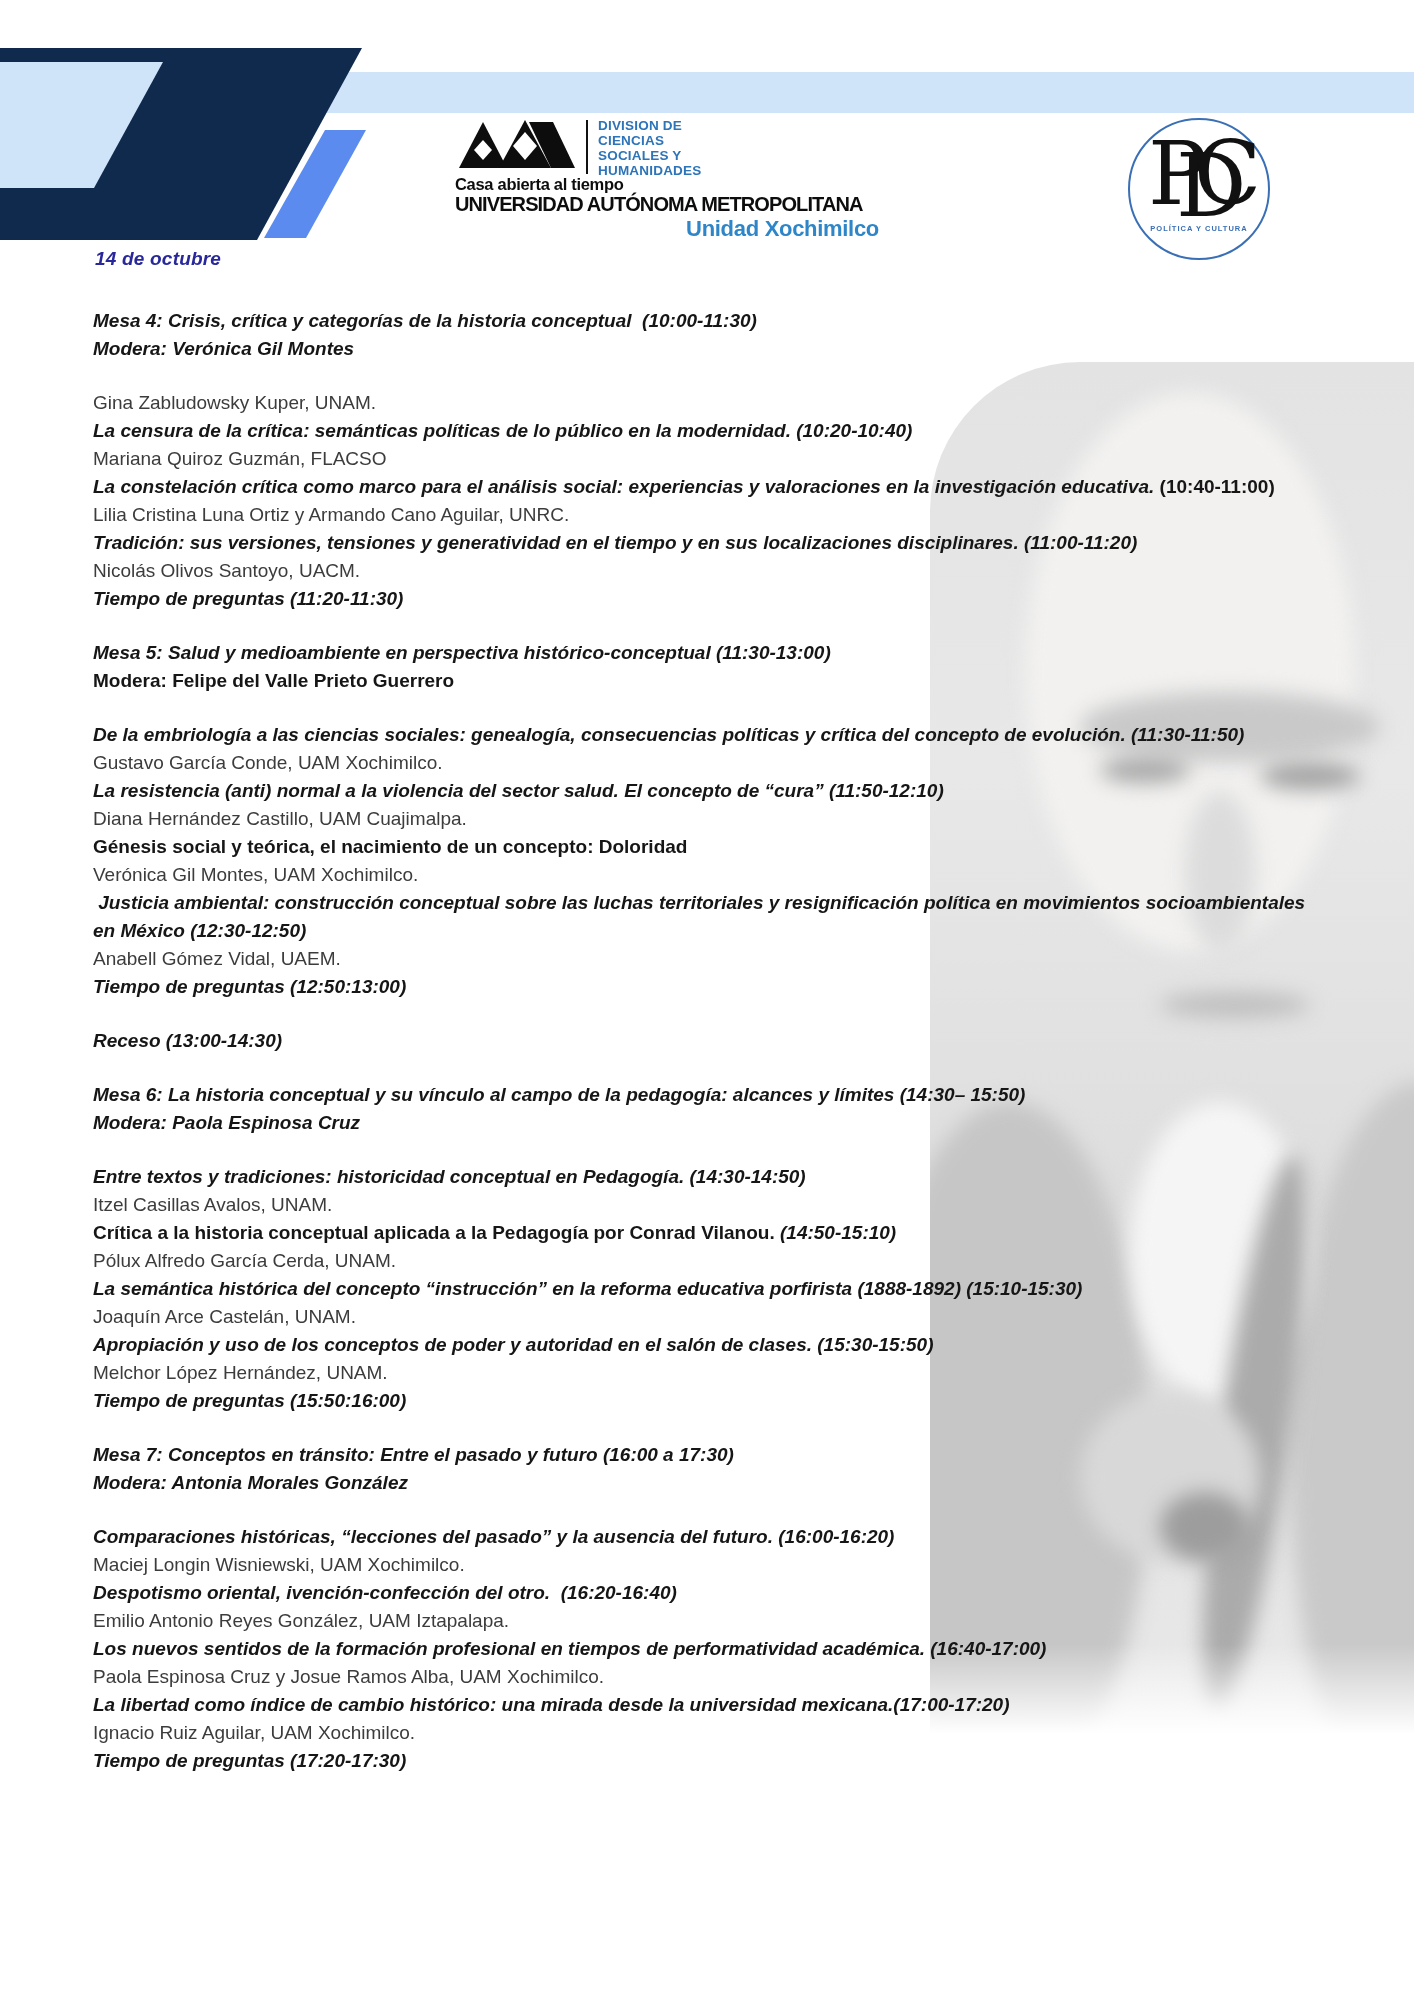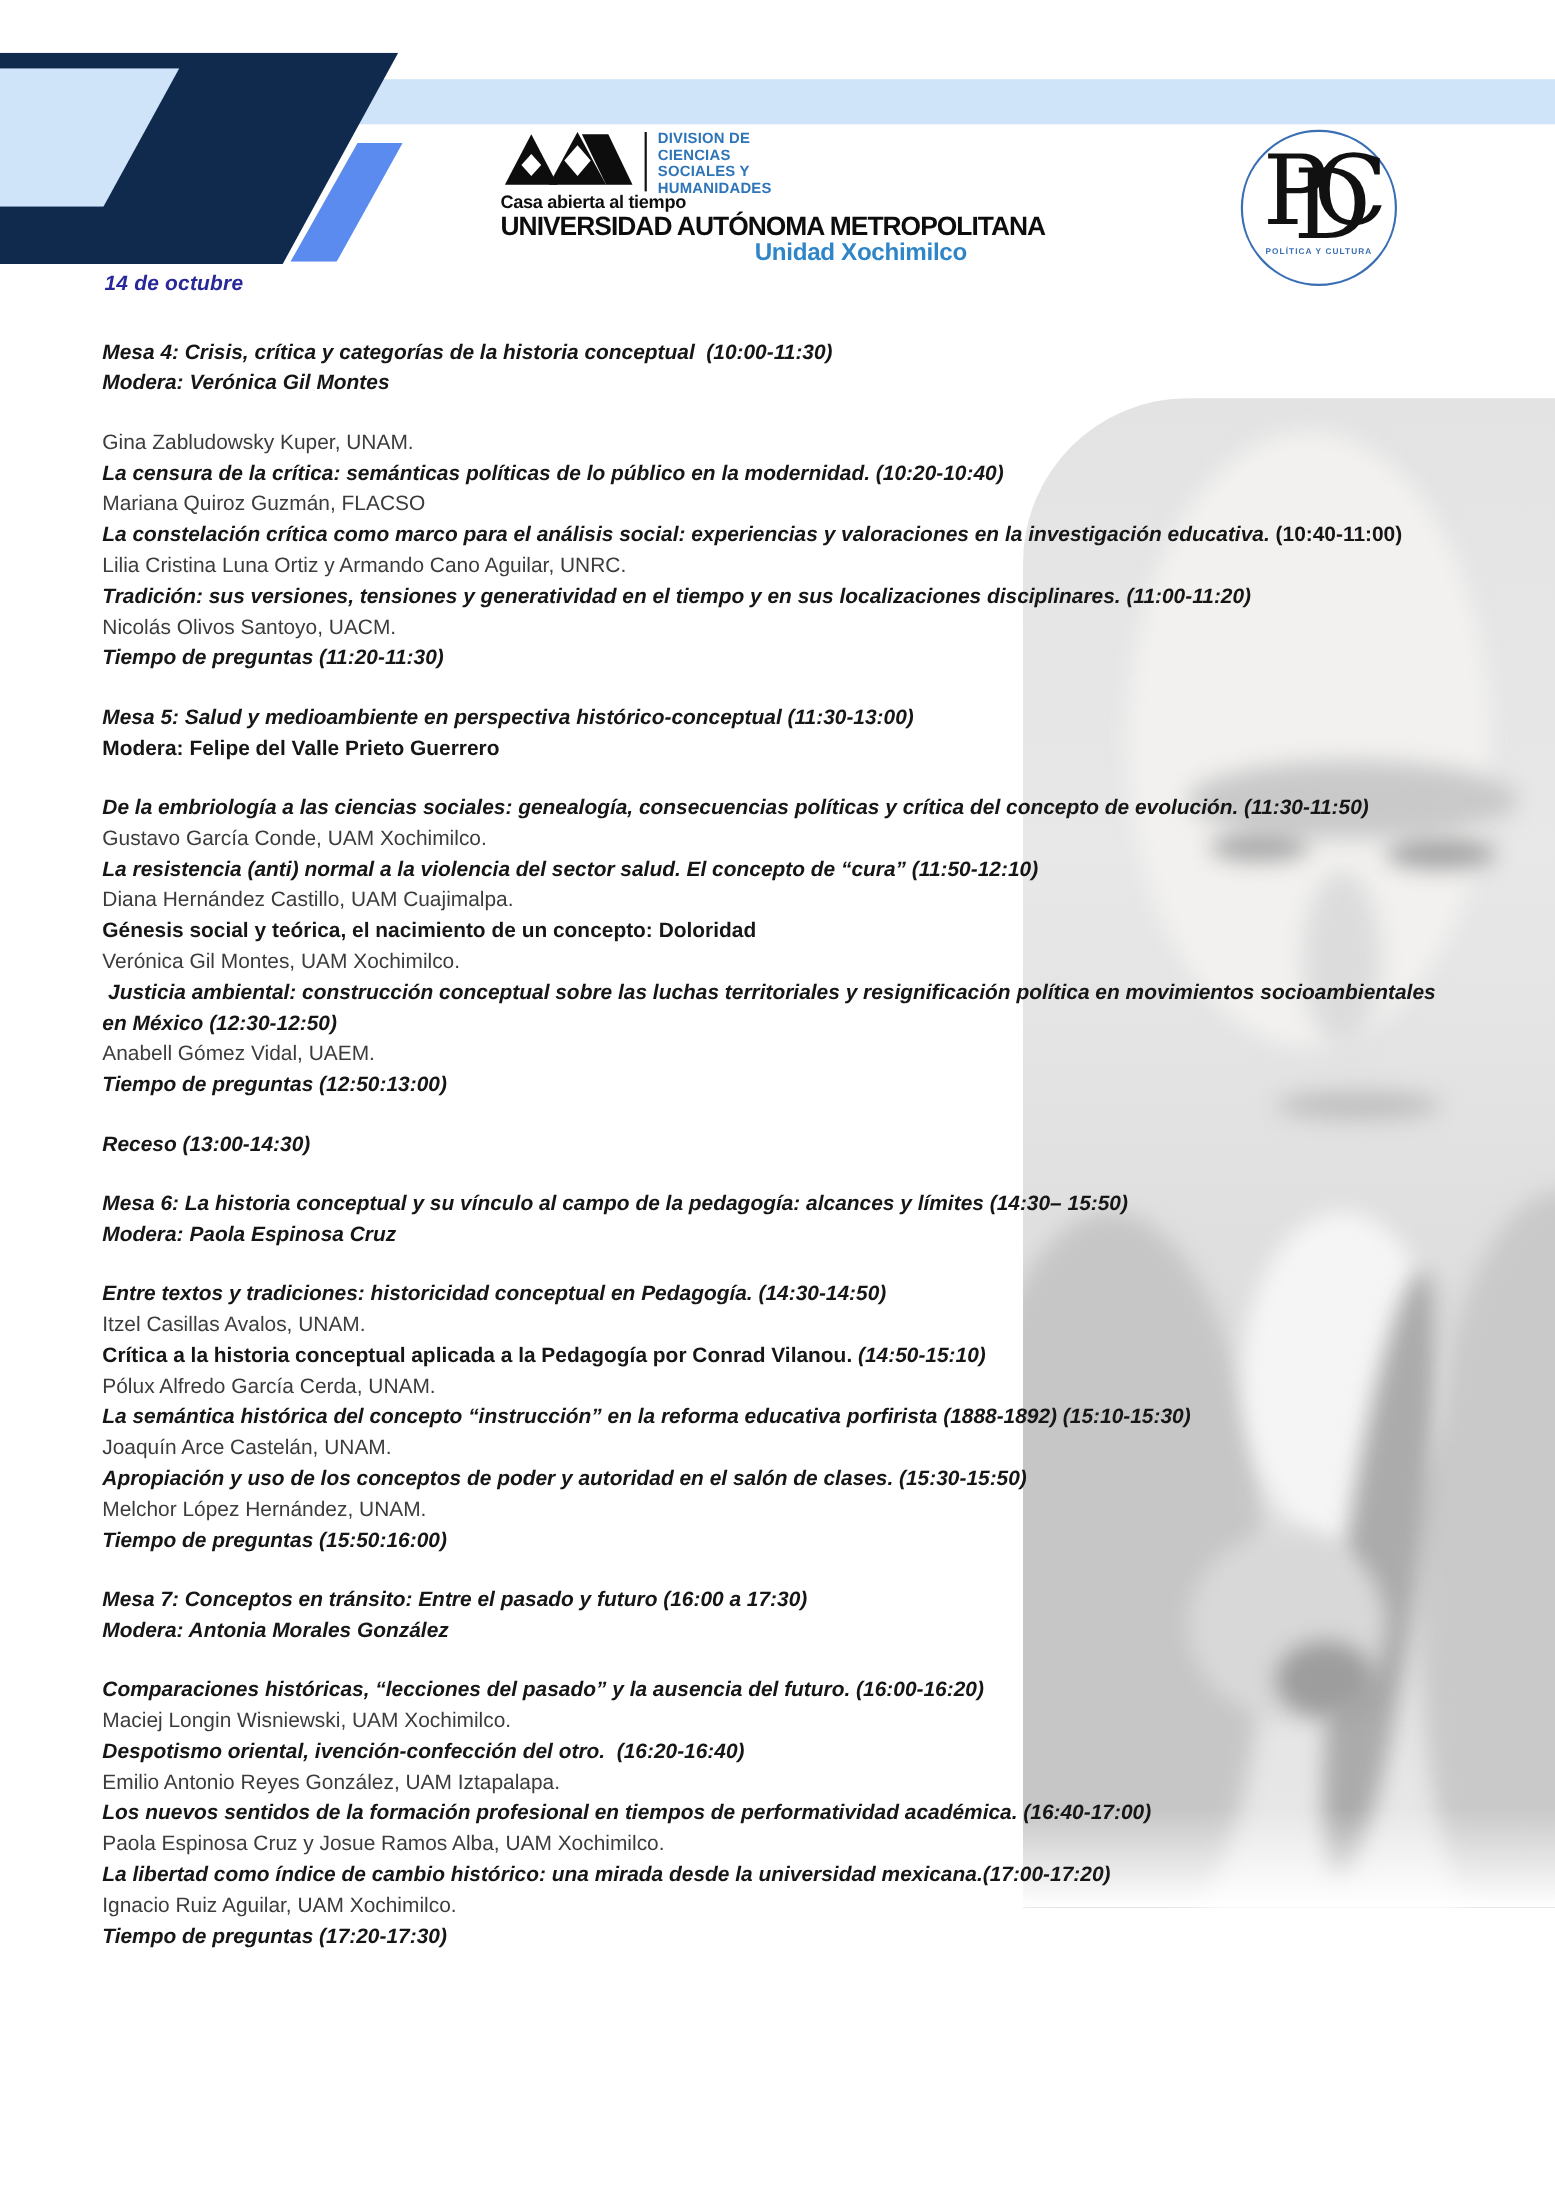--- a/index.html
+++ b/index.html
@@ -42,21 +42,21 @@
   #navy-br{clip-path:polygon(1138px 1856px,1414px 1856px,1414px 1934px,1262px 1934px,1230px 2000px,1056px 2000px);z-index:4;}
   #lb-corner{clip-path:polygon(1262px 1934px,1414px 1934px,1414px 2000px,1230px 2000px);z-index:4;}
   #gray-para{clip-path:polygon(0px 1873px,146px 1873px,64px 2000px,0px 2000px);z-index:4;}
 
   
   #uam-logo{position:absolute;left:455px;top:116px;z-index:5;}
   #uam-divider{position:absolute;left:586px;top:120px;width:2px;height:54px;background:#111;z-index:5;}
   #division-text{position:absolute;left:598px;top:118px;z-index:5;color:#2d74b8;font-weight:bold;
                  font-size:13.5px;line-height:15px;white-space:pre-line;letter-spacing:0.2px;}
   #casa{position:absolute;left:455px;top:175px;z-index:5;color:#0d0d0d;font-weight:bold;font-size:16.5px;letter-spacing:-0.3px;}
-  #universidad{position:absolute;left:455px;top:193px;z-index:5;color:#0d0d0d;font-weight:bold;font-size:24px;letter-spacing:-0.9px;}
+  #universidad{position:absolute;left:455px;top:193px;z-index:5;color:#0d0d0d;font-weight:bold;font-size:20px;letter-spacing:-0.9px;}
   #unidad{position:absolute;left:455px;top:216px;width:424px;text-align:right;z-index:5;
           color:#2e86c8;font-weight:bold;font-size:22px;letter-spacing:-0.3px;}
   #pc-logo{position:absolute;left:1128px;top:118px;width:138px;height:138px;border-radius:50%;
            border:2px solid #3a6fb5;background:#fff;z-index:5;font-family:"DejaVu Serif","Liberation Serif",serif;}
   #pc-logo .pl{position:absolute;font-size:88px;line-height:1;color:#111;}
   #pc-p{left:18px;top:10px;}
   #pc-d{left:46px;top:22px;font-size:72px;color:#c9c9c9;}
   #pc-c{left:64px;top:10px;}
   #pc-caption{position:absolute;left:0;top:104px;width:100%;text-align:center;
               font-family:"Liberation Sans",sans-serif;font-size:7.5px;font-weight:bold;

